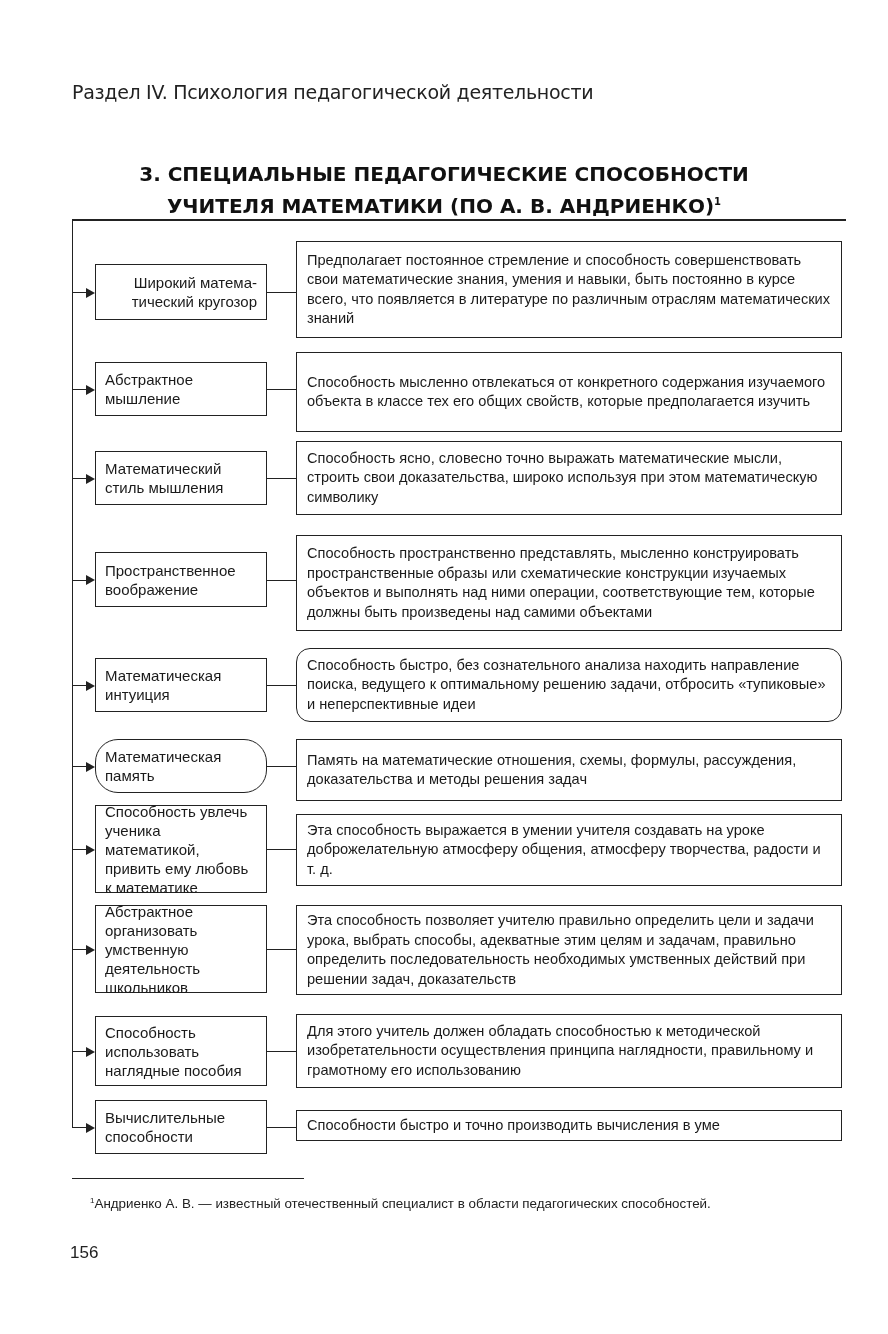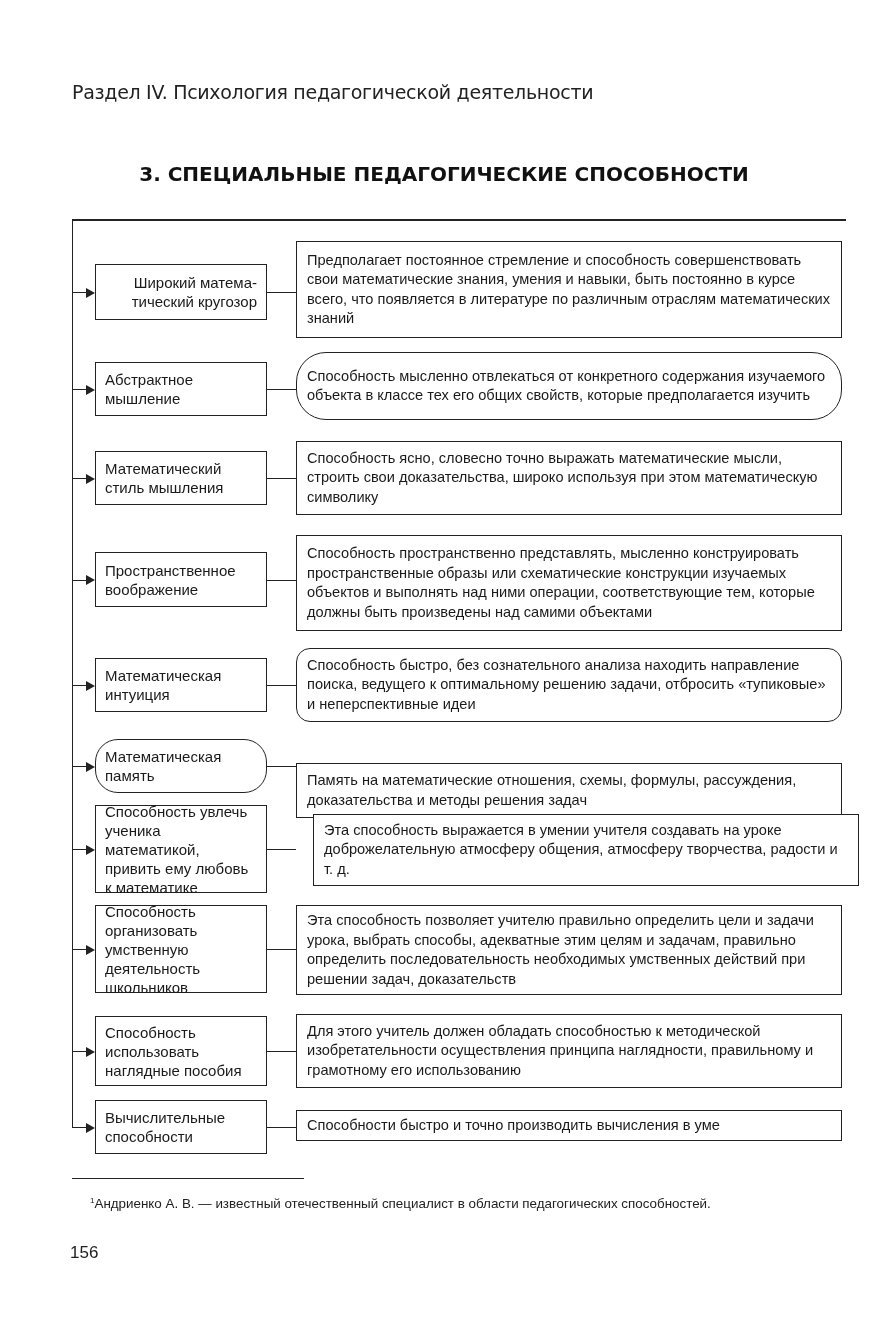--- a/index.html
+++ b/index.html
@@ -29,39 +29,40 @@
   .footnote sup { font-size: 8px; }
   .page-num { position: absolute; left: 70px; top: 1243px; font-size: 17px; color: #222; }
 </style>
 </head>
 <body>
 
 <div class="running-head">Раздел IV. Психология педагогической деятельности</div>
 
 <div class="title">
   <div>3. СПЕЦИАЛЬНЫЕ ПЕДАГОГИЧЕСКИЕ СПОСОБНОСТИ</div>
+  <div><span>УЧИТЕЛЯ МАТЕМАТИКИ (ПО А. В. АНДРИЕНКО)</span><sup>1</sup></div>
 </div>
 
 <div class="frame-top"></div>
 <div class="trunk" id="trunk" style="height: 908px;"></div>
 
 <div id="diagram">
     <div class="left-box" style="top: 264px; height: 56px; text-align: right;">
       <span>Широкий матема-тический кругозор</span>
     </div>
     <div class="right-box" style="top: 241px; height: 97px;">
       <span>Предполагает постоянное стремление и способность совершенствовать свои математические знания, умения и навыки, быть постоянно в курсе всего, что появляется в литературе по различным отраслям математических знаний</span>
     </div>
     <div class="branch" style="top: 292px;"></div>
     <div class="arrow-head" style="left: 86px; top: 287.5px;"></div>
     <div class="connector" style="left: 267px; width: 29px; top: 292px;"></div>
     <div class="left-box" style="top: 362px; height: 54px;">
       <span>Абстрактное мышление</span>
     </div>
-    <div class="right-box" style="top: 352px; height: 68px; border-radius: 30px;">
+    <div class="right-box" style="top: 352px; height: 80px;">
       <span>Способность мысленно отвлекаться от конкретного содержания изучаемого объекта в классе тех его общих свойств, которые предполагается изучить</span>
     </div>
     <div class="branch" style="top: 389px;"></div>
     <div class="arrow-head" style="left: 86px; top: 384.5px;"></div>
     <div class="connector" style="left: 267px; width: 29px; top: 389px;"></div>
     <div class="left-box" style="top: 451px; height: 54px;">
       <span>Математический стиль мышления</span>
     </div>
     <div class="right-box" style="top: 441px; height: 74px;">
       <span>Способность ясно, словесно точно выражать математические мысли, строить свои доказательства, широко используя при этом математическую символику</span>
@@ -83,37 +84,37 @@
     </div>
     <div class="right-box" style="top: 648px; height: 74px; border-radius: 14px;">
       <span>Способность быстро, без сознательного анализа находить направление поиска, ведущего к оптимальному решению задачи, отбросить «тупиковые» и неперспективные идеи</span>
     </div>
     <div class="branch" style="top: 685px;"></div>
     <div class="arrow-head" style="left: 86px; top: 680.5px;"></div>
     <div class="connector" style="left: 267px; width: 29px; top: 685px;"></div>
     <div class="left-box" style="top: 739px; height: 54px; border-radius: 23px;">
       <span>Математическая память</span>
     </div>
-    <div class="right-box" style="top: 739px; height: 55px; margin-top: 24px;">
+    <div class="right-box" style="top: 739px; height: 62px;">
       <span>Память на математические отношения, схемы, формулы, рассуждения, доказательства и методы решения задач</span>
     </div>
     <div class="branch" style="top: 766px;"></div>
     <div class="arrow-head" style="left: 86px; top: 761.5px;"></div>
     <div class="connector" style="left: 267px; width: 29px; top: 766px;"></div>
     <div class="left-box" style="top: 805px; height: 88px;">
       <span>Способность увлечь ученика математикой, привить ему любовь к математике</span>
     </div>
-    <div class="right-box" style="top: 814px; height: 72px; margin-left: 17px;">
+    <div class="right-box" style="top: 814px; height: 72px;">
       <span>Эта способность выражается в умении учителя создавать на уроке доброжелательную атмосферу общения, атмосферу творчества, радости и т. д.</span>
     </div>
     <div class="branch" style="top: 849px;"></div>
     <div class="arrow-head" style="left: 86px; top: 844.5px;"></div>
     <div class="connector" style="left: 267px; width: 29px; top: 849px;"></div>
     <div class="left-box" style="top: 905px; height: 88px;">
-      <span>Способность организовать умственную деятельность школьников</span>
+      <span>Абстрактное организовать умственную деятельность школьников</span>
     </div>
     <div class="right-box" style="top: 905px; height: 90px;">
       <span>Эта способность позволяет учителю правильно определить цели и задачи урока, выбрать способы, адекватные этим целям и задачам, правильно определить последовательность необходимых умственных действий при решении задач, доказательств</span>
     </div>
     <div class="branch" style="top: 949px;"></div>
     <div class="arrow-head" style="left: 86px; top: 944.5px;"></div>
     <div class="connector" style="left: 267px; width: 29px; top: 949px;"></div>
     <div class="left-box" style="top: 1016px; height: 70px;">
       <span>Способность использовать наглядные пособия</span>
     </div>

